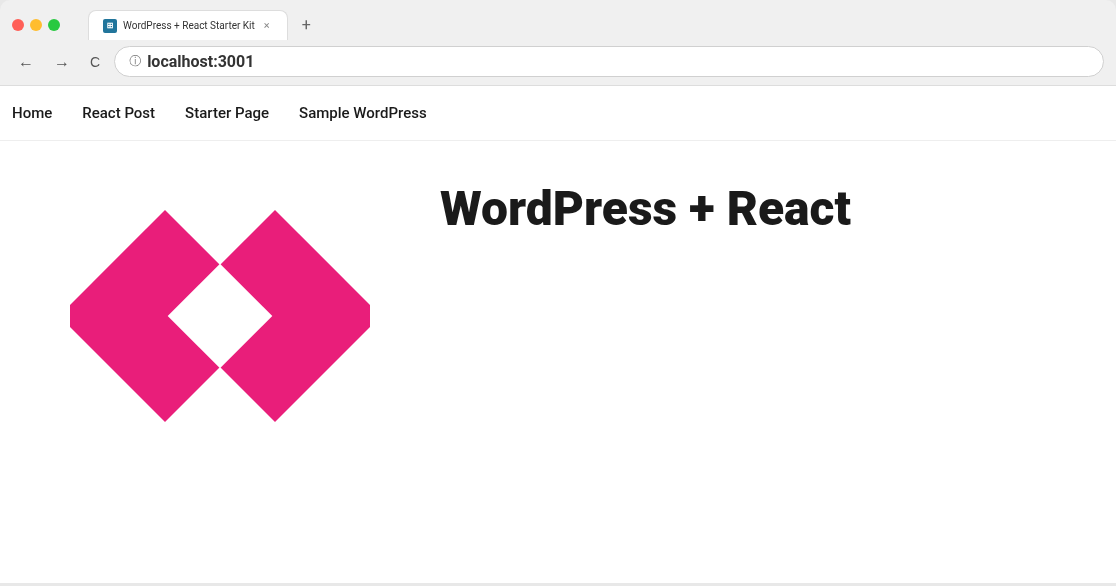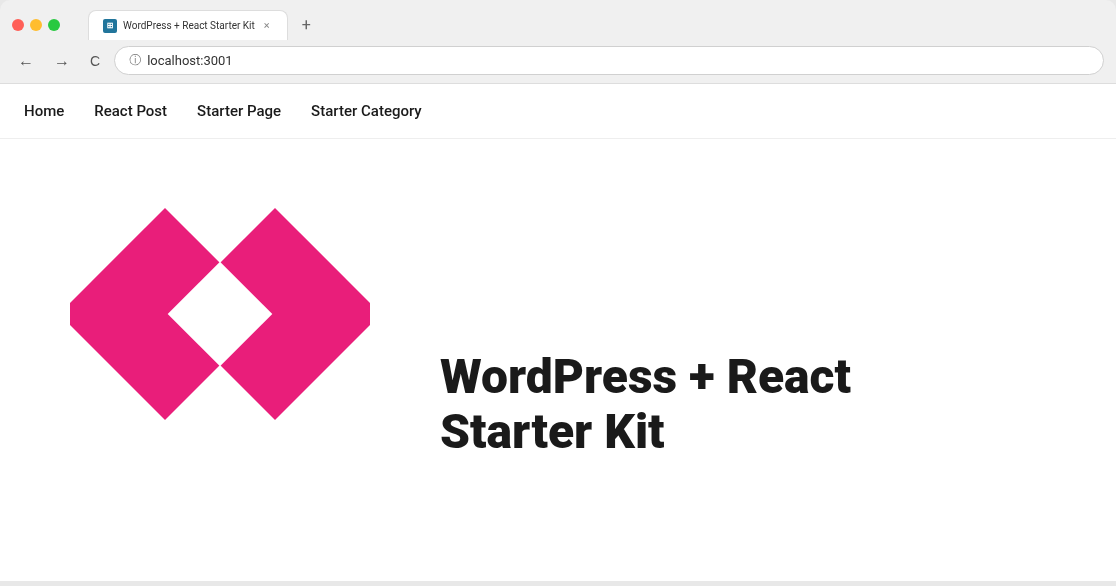--- a/index.html
+++ b/index.html
@@ -147,54 +147,54 @@
       padding: 5px 14px;
       gap: 6px;
     }
 
     .lock-icon {
       color: #777;
       font-size: 12px;
     }
 
     .address-text {
-      font-size: 13px;
+      font-size: 16px;
       color: #333;
-      font-weight: 400;
+      font-weight: 700;
     }
 
     
     .browser-content {
       background: #ffffff;
       border-top: 1px solid #ddd;
       height: calc(586px - 88px);
       overflow: hidden;
     }
 
     
     .site-nav {
       display: flex;
       align-items: center;
-      padding: 18px 24px;
+      padding: 18px 12px;
       border-bottom: 1px solid #eee;
       gap: 30px;
     }
 
     .nav-link {
       font-size: 15px;
       color: #1a1a1a;
       text-decoration: none;
       font-weight: 500;
       cursor: pointer;
     }
 
     
     .hero {
       display: flex;
-      align-items: flex-end;
+      align-items: flex-start;
       padding: 40px 60px;
       gap: 60px;
     }
 
     .logo-container {
       flex-shrink: 0;
       width: 320px;
       height: 280px;
       display: flex;
       align-items: center;
@@ -248,38 +248,37 @@
   </div>
 
 </div>
 
 <div class="browser-content">
 
   <nav class="site-nav">
     <a class="nav-link">Home</a>
     <a class="nav-link">React Post</a>
     <a class="nav-link">Starter Page</a>
-    <a class="nav-link">Starter Category</a>
+    <a class="nav-link">Sample WordPress</a>
   </nav>
 
   <div class="hero">
 
     <div class="logo-container">
       <svg width="300" height="260" viewBox="0 0 300 260">
 
         <rect x="20" y="50" width="150" height="150" fill="#e91e7a" transform="rotate(45, 95, 125)"></rect>
 
         <rect x="130" y="50" width="150" height="150" fill="#e91e7a" transform="rotate(45, 205, 125)"></rect>
 
         <rect x="113" y="88" width="74" height="74" fill="#ffffff" transform="rotate(45, 150, 125)"></rect>
       </svg>
     </div>
 
     <div class="hero-text">
       <h1 class="hero-title">
         <span>WordPress + React</span><br>
-        <span>Starter Kit</span>
       </h1>
     </div>
 
   </div>
 
 </div>
 
 </body></html>

